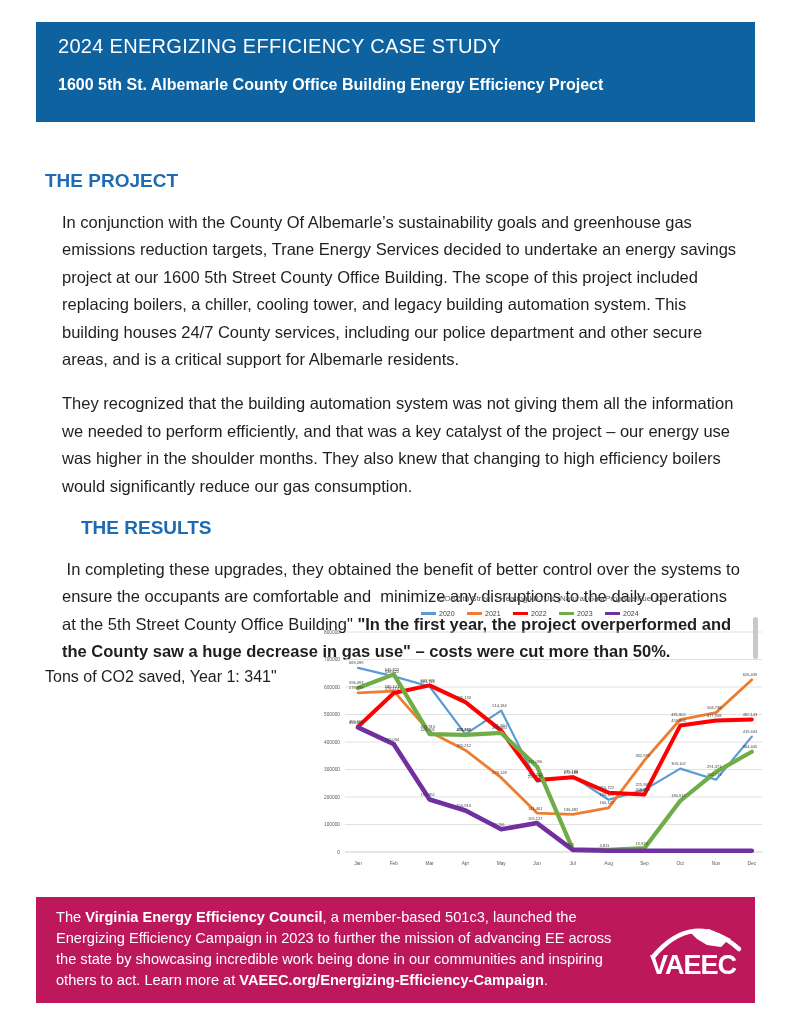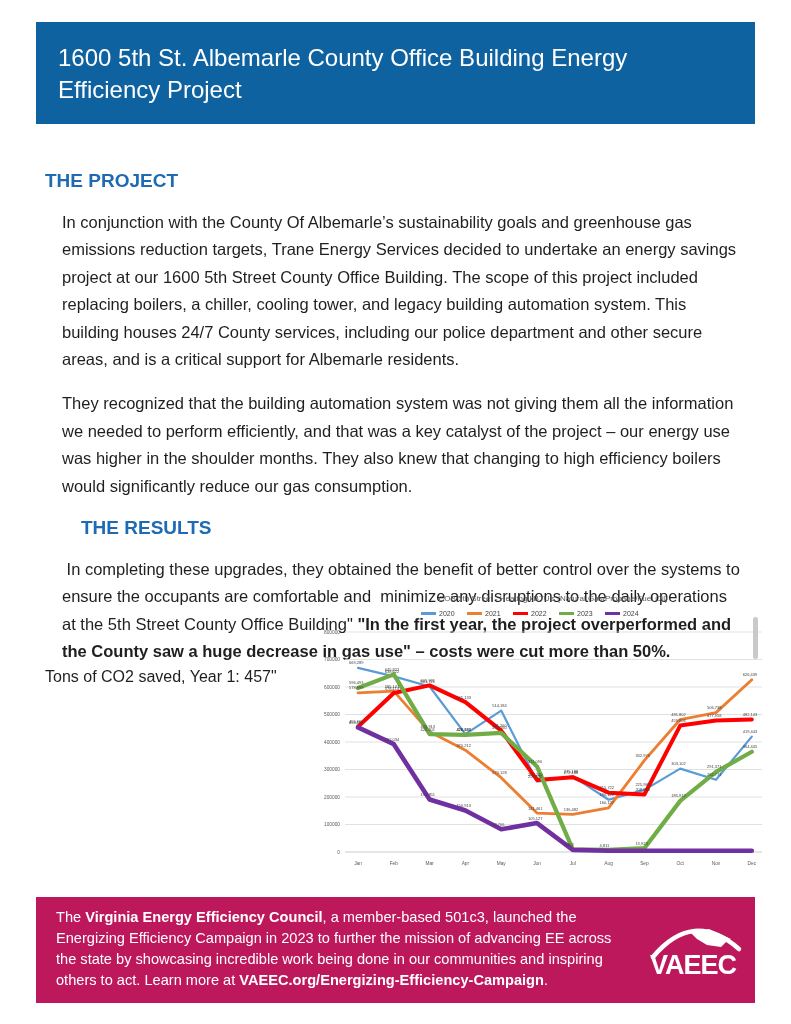--- a/index.html
+++ b/index.html
@@ -5,21 +5,21 @@
   html,body { margin:0; padding:0; background:#ffffff; }
   .page {
     position:relative; width:791px; height:1024px; background:#ffffff;
     font-family:"Liberation Sans", sans-serif; overflow:hidden;
   }
   .header {
     position:absolute; left:36px; top:22px; width:719px; box-sizing:border-box;
     background:#0e62a0; color:#ffffff; padding:13px 22px 18px 22px;
   }
   .header .eyebrow { font-size:20px; font-weight:400; letter-spacing:.3px; }
-  .header .title { font-size:24px; font-weight:400; line-height:32px; margin-top:7px; }
+  .header .title { font-size:16px; font-weight:700; line-height:39px; margin-top:7px; }
   .body-col { position:absolute; left:45px; top:170px; width:712px; }
   .section-heading { color:#1e6bb3; font-size:19px; font-weight:700; margin:0 0 3px 0; font-family:"Liberation Sans",sans-serif; }
   .results-heading { margin-top:12px;margin-left:36px; }
   .body-text { font-size:16.5px; line-height:27.4px; color:#1f1f1f; margin:17px; }
   .pre-wrap { white-space:pre-wrap; }
   .stat-kwh { position:absolute; left:45px; top:631px; font-size:17px; color:#1f1f1f; }
   .stat-co2 { position:absolute; left:45px; top:668px; font-size:16px; color:#1f1f1f; }
   .chart-wrap { position:absolute; left:303px; top:584px; width:465px; height:292px; }
   .chart-wrap svg { display:block; }
   .scroll-artifact { position:absolute; left:753px; top:617px; width:5px; height:42px; background:#c9c9c9; border-radius:3px; }
@@ -30,32 +30,33 @@
   .footer .ft-text { font-size:14.6px; line-height:21px; }
   .footer b { font-weight:700; }
   .logo { position:absolute; right:12px; top:50%; transform:translateY(-50%); width:96px; height:66px; }
 </style>
 </head>
 <body>
 
 <div class="page">
 
   <div class="header">
+    <div class="eyebrow">2024 ENERGIZING EFFICIENCY CASE STUDY</div>
     <div class="title">1600 5th St. Albemarle County Office Building Energy Efficiency Project</div>
   </div>
 
   <div class="body-col">
     <h2 class="section-heading">THE PROJECT</h2>
     <p class="body-text">In conjunction with the County Of Albemarle’s sustainability goals and greenhouse gas emissions reduction targets, Trane Energy Services decided to undertake an energy savings project at our 1600 5th Street County Office Building. The scope of this project included replacing boilers, a chiller, cooling tower, and legacy building automation system. This building houses 24/7 County services, including our police department and other secure areas, and is a critical support for Albemarle residents.</p>
     <p class="body-text">They recognized that the building automation system was not giving them all the information we needed to perform efficiently, and that was a key catalyst of the project – our energy use was higher in the shoulder months. They also knew that changing to high efficiency boilers would significantly reduce our gas consumption.</p>
     <h2 class="section-heading results-heading">THE RESULTS</h2>
     <p class="body-text pre-wrap"><span> In completing these upgrades, they obtained the benefit of better control over the systems to ensure the occupants are comfortable and  minimize any disruptions to the daily operations at the 5th Street County Office Building" </span><b>"In the first year, the project overperformed and the County saw a huge decrease in gas use" – costs were cut more than 50%.</b></p>
   </div>
 
-  <div class="stat-co2">Tons of CO2 saved, Year 1: 457"</div>
+  <div class="stat-co2">Tons of CO2 saved, Year 1: 341"</div>
 
   <div class="chart-wrap">
     <svg width="465" height="292" viewBox="0 0 465 292" xmlns="http://www.w3.org/2000/svg">
         <text x="250" y="17" text-anchor="middle" font-size="8" fill="#595959" font-family="Liberation Sans, sans-serif">COB 5th Street - Heating kBTU's (Natural Gas/Propane/Fuel Oil)</text>
         <line x1="118" y1="29.5" x2="133" y2="29.5" stroke="#5B9BD5" stroke-width="3"></line>
         <text x="136" y="32" font-size="7" fill="#404040" font-family="Liberation Sans, sans-serif">2020</text>
         <line x1="164" y1="29.5" x2="179" y2="29.5" stroke="#ED7D31" stroke-width="3"></line>
         <text x="182" y="32" font-size="7" fill="#404040" font-family="Liberation Sans, sans-serif">2021</text>
         <line x1="210" y1="29.5" x2="225" y2="29.5" stroke="#FF0000" stroke-width="3"></line>
         <text x="228" y="32" font-size="7" fill="#404040" font-family="Liberation Sans, sans-serif">2022</text>

